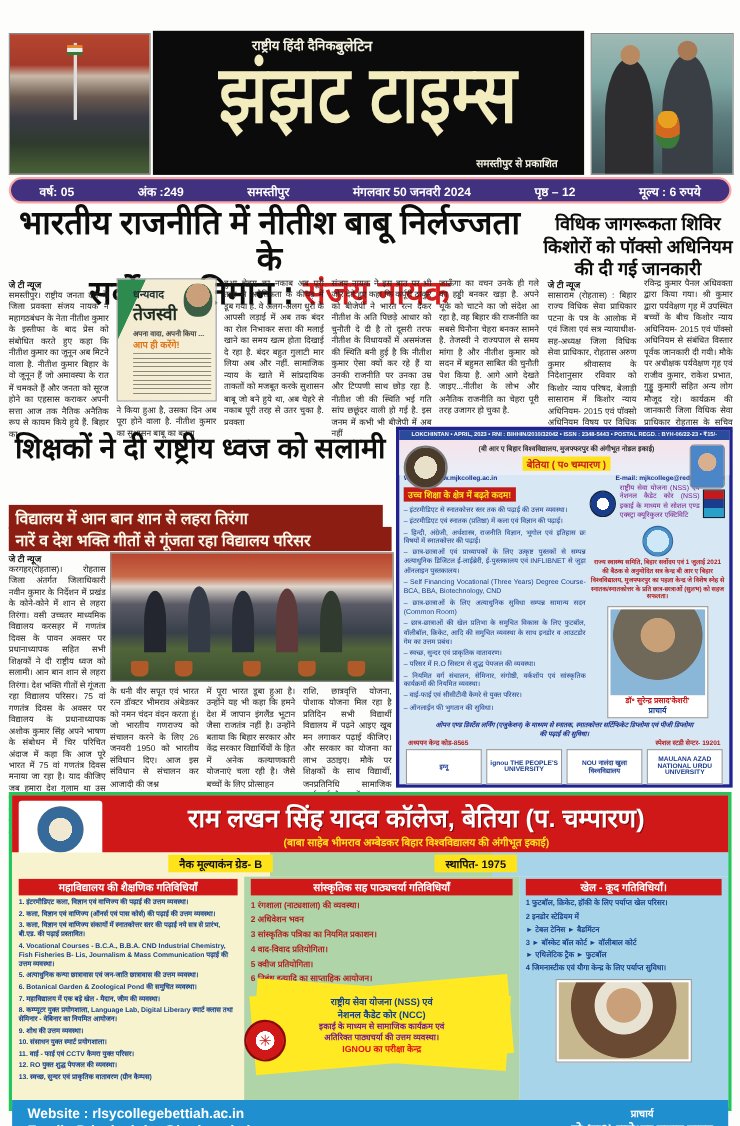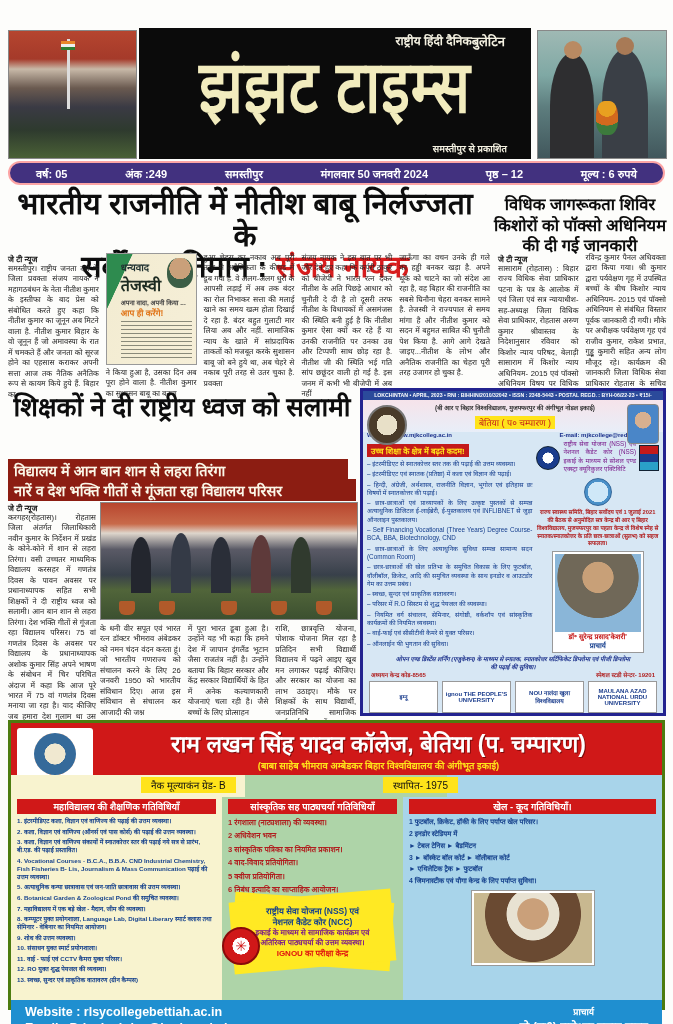--- a/index.html
+++ b/index.html
@@ -38,45 +38,45 @@
   
   .subbar{background:#8c1d12;color:#fbf7e8;font-weight:bold;font-size:14.5px;padding:1px 6px;}
   #photo-school{background:linear-gradient(180deg,#b8452e 0%,#c86a4a 18%,#ded6cc 26%,#5a5a66 40%,#38404a 62%,#51653a 75%,#3c5030 100%);}
   .pot{position:absolute;bottom:4px;width:16px;height:14px;background:#b05a2a;border-radius:2px 2px 6px 6px;}
   
   #mjk{border:3px solid #23238f;background:#d7e7f4;}
   #mjk-strip{background:#2b4a9b;color:#fff;font-size:5.2px;text-align:center;line-height:9px;font-weight:bold;}
   #mjk-head{background:linear-gradient(180deg,#f6e3ea,#e8eef8);position:relative;padding:3px 40px 2px 44px;text-align:center;}
   #mjk-name{font-size:15.5px;font-weight:900;color:#c41a1a;text-shadow:0 1px 0 #fff;}
   #mjk-aff{font-size:6.4px;font-weight:bold;color:#333;}
-  #mjk-loc{display:inline-block;background:#ffe31a;color:#c41a1a;font-weight:400;font-size:9px;padding:0 4px;margin-top:1px;}
+  #mjk-loc{display:inline-block;background:#ffe31a;color:#c41a1a;font-weight:700;font-size:9px;padding:0 4px;margin-top:1px;}
   #mjk-seal{position:absolute;left:4px;top:5px;width:36px;height:36px;border-radius:50%;
     background:radial-gradient(circle,#e8e0c8 0 40%,#4a3b2a 41% 100%);border:2px solid #777;}
   #mjk-rani{position:absolute;right:4px;top:4px;width:30px;height:38px;border-radius:4px;border:1px solid #888;
     background:radial-gradient(circle at 50% 40%,#d8b090 0 30%,#4a86c8 31% 100%);}
   .mjk-webrow{display:flex;justify-content:space-between;font-size:6px;font-weight:bold;color:#1a2f8a;padding:0 4px;}
   #mjk-sect{background:#c41a1a;color:#ffe31a;font-weight:bold;font-size:8px;padding:1px 4px;display:inline-block;}
   .mjk-li{font-size:6.3px;line-height:1.32;color:#123c8c;text-align:justify;margin-bottom:2px;}
   .mjk-blue{font-size:5.8px;line-height:1.35;color:#b02020;text-align:center;font-weight:bold;}
   #mjk-principal{background:#fff;border:1px solid #999;padding:2px;text-align:center;}
   #mjk-principal .pic{height:78px;background:radial-gradient(circle at 50% 30%,#c8a078 0 22%,#706858 23% 58%,#8ab6d8 59% 100%);}
   #mjk-principal .cap{font-size:7px;font-weight:900;color:#c41a1a;}
   #mjk-odl{font-size:6px;color:#1a2f8a;font-weight:bold;text-align:center;font-style:italic;}
   .logo-box{background:#fff;border:1px solid #999;height:30px;display:flex;align-items:center;justify-content:center;
     font-size:6px;font-weight:bold;text-align:center;color:#1a3c8c;flex:1;}
   
-  #rlsy{border:3px solid #4d7c0f;background:#f8f3cf;}
+  #rlsy{border:3px solid #22c55e;background:#f8f3cf;}
   #rlsy-head{background:#d01818;position:relative;padding:4px 8px 3px 92px;}
   #rlsy-logo{position:absolute;left:6px;top:5px;width:76px;height:52px;background:#fff;border-radius:3px;
     display:flex;align-items:center;justify-content:center;}
   #rlsy-logo .emblem{width:42px;height:42px;border-radius:50%;
     background:radial-gradient(circle,#f0e8d0 0 35%,#356a9a 36% 70%,#8a4a2a 71% 100%);}
   #rlsy-name{color:#fff;font-size:23px;font-weight:900;text-align:center;text-shadow:1px 1px 0 #7a0a0a;}
   #rlsy-aff{color:#ffe31a;font-size:9.5px;font-weight:bold;text-align:center;}
-  .chip{background:#ffe31a;font-weight:400;font-size:10px;padding:1px 10px;color:#111;}
+  .chip{background:#ffe31a;font-weight:700;font-size:10px;padding:1px 10px;color:#111;margin-left:12px;}
   .col-hdr{background:#d01818;color:#fff;font-weight:bold;font-size:9.5px;text-align:center;padding:1px 2px;margin-bottom:3px;}
   .rlsy-li{font-size:6.2px;line-height:1.3;color:#15418c;text-align:left;margin-bottom:2.5px;font-weight:bold;}
   .rlsy-li2{font-size:7.6px;line-height:1.5;color:#b02020;font-weight:900;margin-bottom:2px;}
   .rlsy-li3{font-size:6.8px;line-height:1.45;color:#15418c;font-weight:bold;margin-bottom:2px;}
   #burst{position:relative;margin:6px 8px 0 8px;}
   #burst .star,#burst .star2{position:absolute;inset:0;background:#ffe923;}
   #burst .star{transform:rotate(4deg) scale(1.04,1.12);}
   #burst .star2{transform:rotate(-5deg) scale(1.06,1.18);}
   #burst .inner{position:relative;text-align:center;padding:4px 14px;}
   #burst .b1{font-size:8.5px;font-weight:900;color:#15418c;}
@@ -97,21 +97,21 @@
 <body>
 
 <div id="page">
 
   <div class="abs photo" id="photo-flag" style="left:8px;top:30px;width:127px;height:127px;">
     <div class="fig" style="left:58px;top:8px;width:3px;height:70px;background:#ddd;border-radius:0;"></div>
     <div class="fig" style="left:52px;top:10px;width:14px;height:9px;background:linear-gradient(180deg,#e8862a 33%,#eee 33% 66%,#2e7d32 66%);border-radius:0;"></div>
   </div>
 
   <div class="abs" id="masthead-box" style="left:139px;top:28px;width:392px;height:131px;">
-    <div style="display:flex;justify-content:flex-end;padding:4px 26px 0 90px;">
+    <div style="display:flex;justify-content:flex-start;padding:4px 26px 0 90px;">
       <span class="mast-small" style="font-size:12px;">राष्ट्रीय हिंदी दैनिक</span>
       <span class="mast-small" style="font-size:13px;">बुलेटिन</span>
     </div>
     <div id="paper-title" style="margin-top:8px;">झंझट टाइम्स</div>
     <div class="mast-small" style="position:absolute;right:24px;bottom:4px;font-size:9.5px;">समस्तीपुर से प्रकाशित</div>
   </div>
 
   <div class="abs photo" id="photo-felicitation" style="left:537px;top:30px;width:128px;height:127px;">
     <div class="fig" style="left:12px;top:22px;width:44px;height:105px;background:#2e2e30;"></div>
     <div class="fig" style="left:64px;top:18px;width:46px;height:109px;background:#3a3f46;"></div>
@@ -280,21 +280,21 @@
             <div class="rlsy-li">7.  महाविद्यालय में एक बड़े खेल - मैदान, जीम की व्यवस्था।</div>
             <div class="rlsy-li">8.  कम्प्यूटर युक्त प्रयोगशाला, Language Lab, Digital Liberary स्मार्ट क्लास तथा सेमिनार - वेबिनार का नियमित आयोजन।</div>
             <div class="rlsy-li">9.  शोध की उत्तम व्यवस्था।</div>
             <div class="rlsy-li">10.  संसाधन युक्त स्मार्ट प्रयोगशाला।</div>
             <div class="rlsy-li">11.  वाई - फाई एवं CCTV कैमरा युक्त परिसर।</div>
             <div class="rlsy-li">12.  RO युक्त शुद्ध पेयजल की व्यवस्था।</div>
             <div class="rlsy-li">13.  स्वच्छ, सुन्दर एवं प्राकृतिक वातावरण (ग्रीन कैम्पस)</div>
           </div>
       </div>
 
-      <div style="width:181px;background:#aed4a8;padding:2px 6px;box-sizing:border-box;position:relative;">
+      <div style="width:250px;background:#aed4a8;padding:2px 6px;box-sizing:border-box;position:relative;">
         <div class="col-hdr">सांस्कृतिक सह पाठ्यचर्या गतिविधियाँ</div>
         <div>
             <div class="rlsy-li2">1 रंगशाला (नाट्यशाला) की व्यवस्था।</div>
             <div class="rlsy-li2">2 अधिवेशन भवन</div>
             <div class="rlsy-li2">3 सांस्कृतिक पत्रिका का नियमित प्रकाशन।</div>
             <div class="rlsy-li2">4 वाद-विवाद प्रतियोगिता।</div>
             <div class="rlsy-li2">5 क्वीज प्रतियोगिता।</div>
             <div class="rlsy-li2">6 निबंध इत्यादि का साप्ताहिक आयोजन।</div>
           </div>
         <div id="burst">

